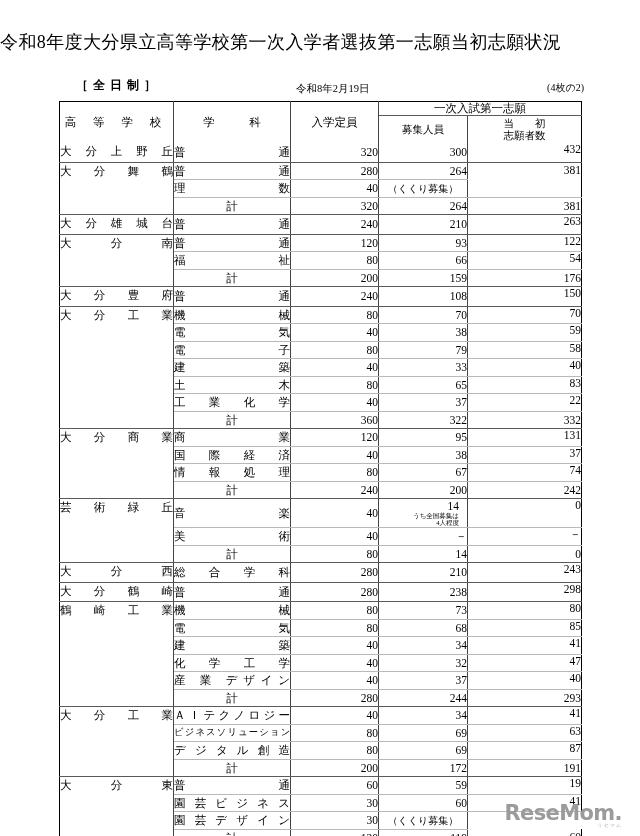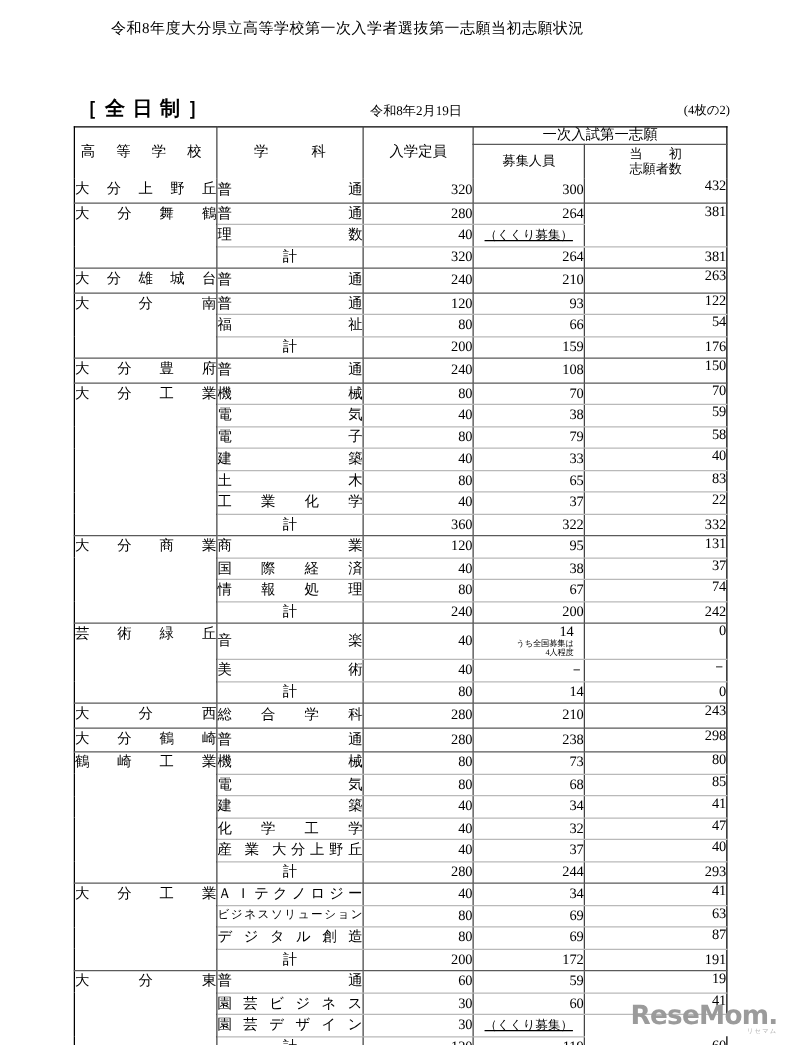--- a/index.html
+++ b/index.html
@@ -19,33 +19,33 @@
   #page {
     position: absolute;
     left: 0; top: 0;
     width: 640px;
     height: 836px;
   }
 
   .doc-title {
     position: absolute;
     left: 0;
-    top: 14px;
+    top: 30px;
     width: 556px;
     text-align: center;
-    font-size: 12px;
+    font-size: 18px;
     letter-spacing: 0.4px;
     white-space: nowrap;
   }
 
   .mode-label {
     position: absolute;
-    left: 62px;
+    left: 76px;
     top: 77px;
-    font-size: 16px;
+    font-size: 12px;
     font-weight: bold;
     letter-spacing: 1px;
   }
 
   .issue-date {
     position: absolute;
     left: 296px;
     top: 82px;
     font-size: 10.5px;
     letter-spacing: 0px;
@@ -117,21 +117,21 @@
     text-align-last: center;
   }
   td.num {
     text-align: right;
     padding: 0 8px 0 4px;
     font-size: 11.5px;
     height: 16.5px;
   }
   td.num.center { text-align: center; padding-right: 0; }
 
-  .kukuri { font-size: 10px; text-decoration: underline; }
+  .kukuri { font-size: 10px; }
   .note-main { font-size: 11.5px; line-height: 1.05; }
   .note-sub {
     font-size: 6.6px;
     line-height: 1.12;
     letter-spacing: -0.1px;
     display: block;
   }
 
   .watermark {
     position: absolute;
@@ -385,21 +385,21 @@
           <td class="num br-mid bb-thin">34</td>
           <td class="num br-thick bb-thin" style="vertical-align: top;">41</td>
         </tr>
         <tr>
           <td class="subject br-mid bb-thin">化 学 工 学</td>
           <td class="num br-mid bb-thin">40</td>
           <td class="num br-mid bb-thin">32</td>
           <td class="num br-thick bb-thin" style="vertical-align: top;">47</td>
         </tr>
         <tr>
-          <td class="subject br-mid bb-thin">産 業 大分上野丘</td>
+          <td class="subject br-mid bb-thin">産 業 デザイン</td>
           <td class="num br-mid bb-thin">40</td>
           <td class="num br-mid bb-thin">37</td>
           <td class="num br-thick bb-thin" style="vertical-align: top;">40</td>
         </tr>
         <tr>
           <td class="subject center br-mid bb-mid">計</td>
           <td class="num bb-mid br-mid">280</td>
           <td class="num bb-mid br-mid">244</td>
           <td class="num bb-mid br-thick">293</td>
         </tr>

